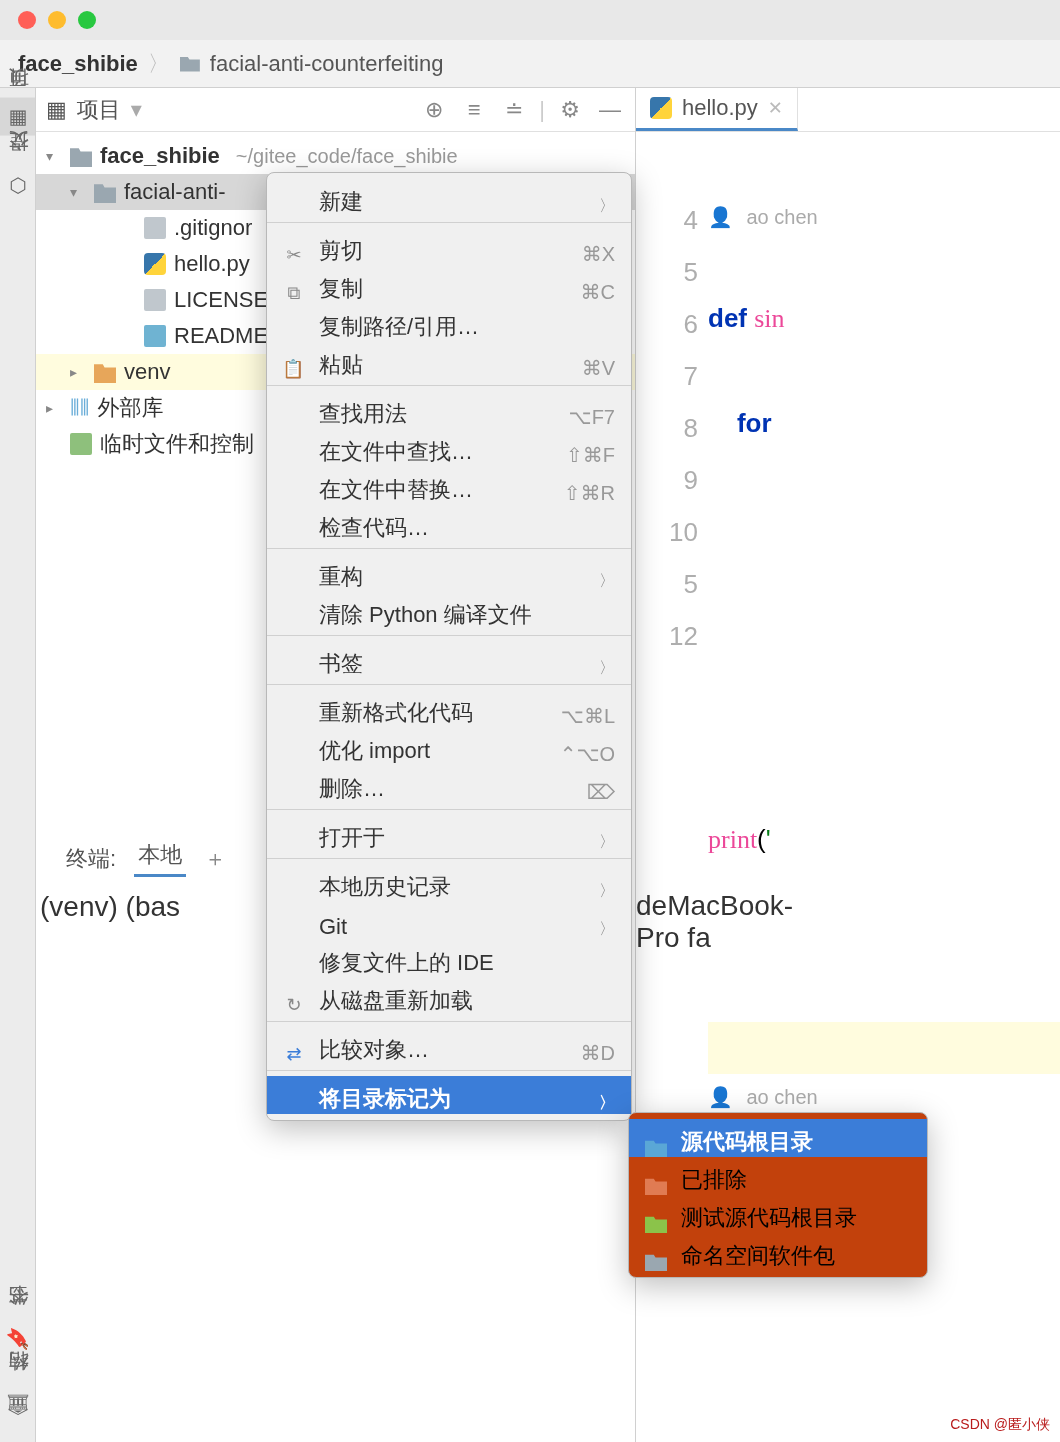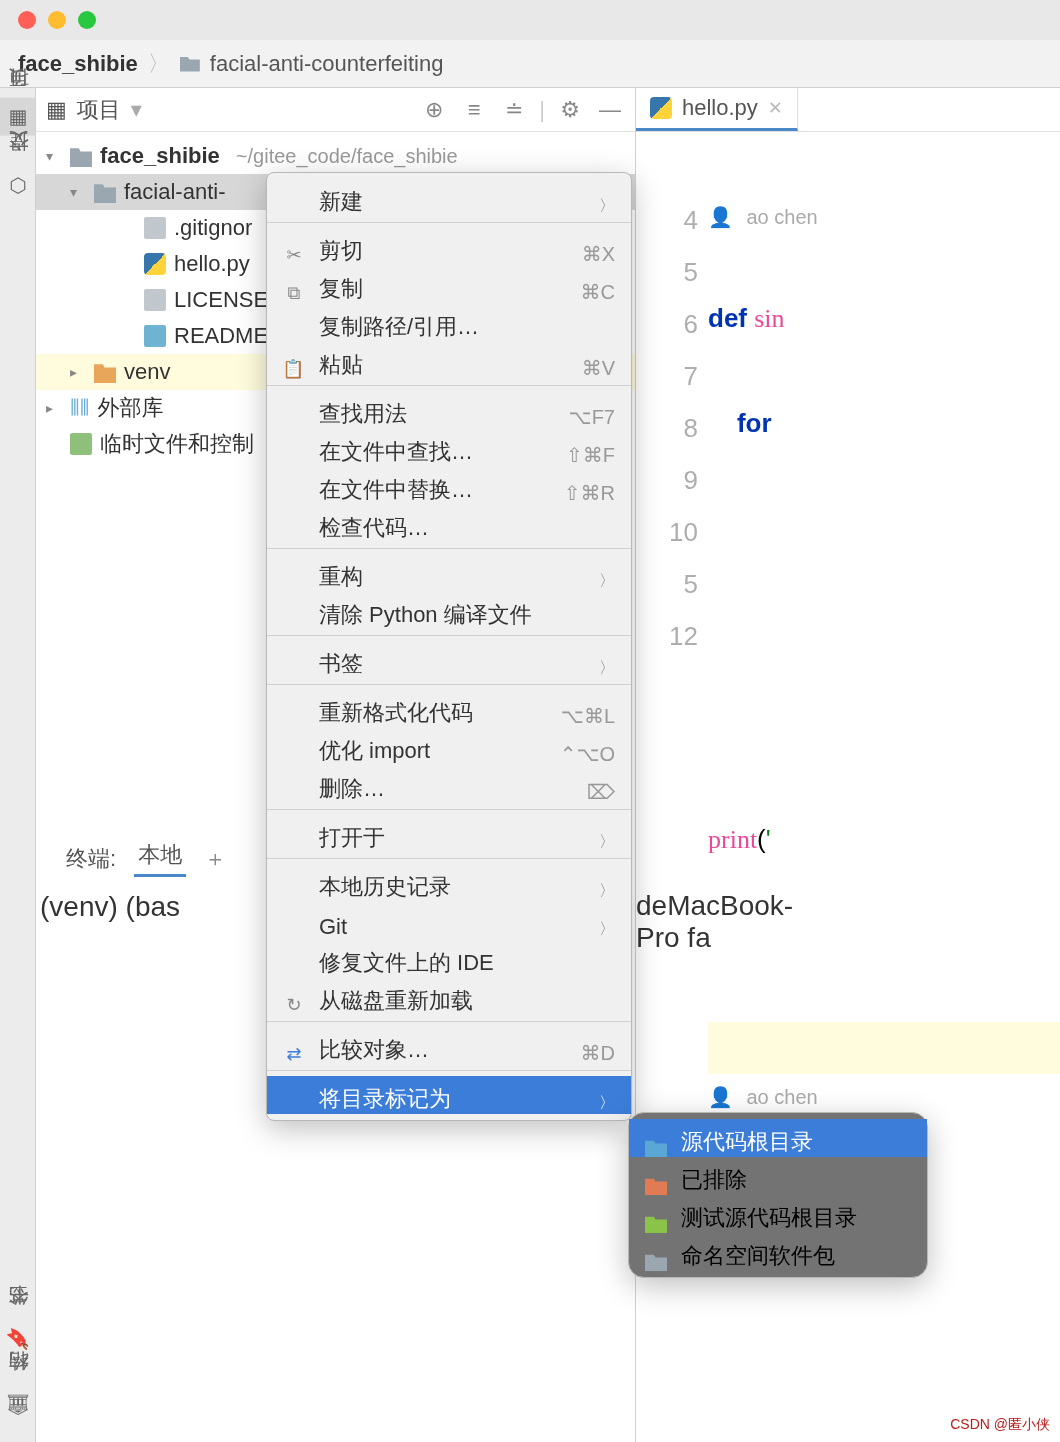--- a/index.html
+++ b/index.html
@@ -53,28 +53,28 @@
 .kw { color: #0033b3; font-weight: 600; }
 .fn { color: #ec4899; font-family: Liberation Serif, serif; }
 .hlr { background: #fffcde; display: inline-block; width: 100%; }
 
 .terminal-hdr { position: absolute; left: 52px; top: 840px; display: flex; align-items: center; gap: 18px; font-size: 22px; color: #555; padding-left: 14px; }
 .terminal-hdr .tab { border: none; border-bottom: 3px solid #4a88c7; padding: 0 4px 4px; }
 .terminal-body { position: absolute; left: 36px; top: 890px; font-family: Menlo, monospace; font-size: 28px; color: #333; padding-left: 4px; }
 
 .context-menu { position: absolute; left: 266px; top: 172px; width: 366px; background: #f0f0f0; border: 1px solid #b8b8b8; border-radius: 8px; box-shadow: 0 8px 30px rgba(0,0,0,.25); padding: 6px 0; font-size: 22px; color: #333; }
 .cm-item { height: 38px; display: flex; align-items: flex-end; padding: 0 16px; gap: 14px; cursor: default; white-space: nowrap; }
-.cm-item.hl { background: #3b7dd8; color: #fff; }
+.cm-item.hl { background: #3b7dd8; color: #fff; font-weight: bold; }
 .cm-item .arrow { margin-left: auto; color: #888; font-size: 16px; }
 .cm-item.hl .arrow { color: #fff; }
 .cm-item .sc { margin-left: auto; color: #999; font-size: 20px; }
 .cm-sep { height: 1px; background: #d0d0d0; margin: 5px 0; }
 .cm-ico { width: 22px; height: 22px; display: inline-flex; align-items: center; justify-content: center; color: #888; font-size: 18px; }
 
-.submenu { position: absolute; left: 628px; top: 1112px; width: 300px; background: #737373; border: 1px solid #b8b8b8; border-radius: 16px; box-shadow: 0 8px 30px rgba(0,0,0,.25); padding: 6px 0; font-size: 22px; }
+.submenu { position: absolute; left: 628px; top: 1112px; width: 300px; background: #c2410c; border: 1px solid #b8b8b8; border-radius: 8px; box-shadow: 0 8px 30px rgba(0,0,0,.25); padding: 6px 0; font-size: 22px; }
 .sm-folder { width: 22px; height: 18px; clip-path: polygon(0 10%, 40% 10%, 48% 25%, 100% 25%, 100% 100%, 0 100%); }
 
 .watermark { position: absolute; right: 10px; bottom: 8px; font-size: 14px; color: #b91c1c; }
 </style>
 </head>
 <body>
 
 <div class="titlebar">
   <div class="traffic tl-close"></div>
   <div class="traffic tl-min"></div>

